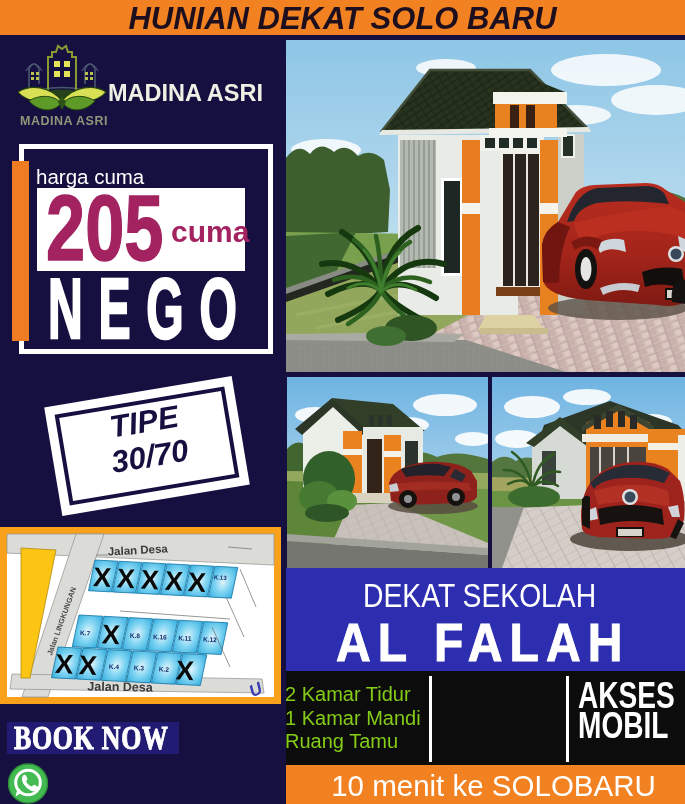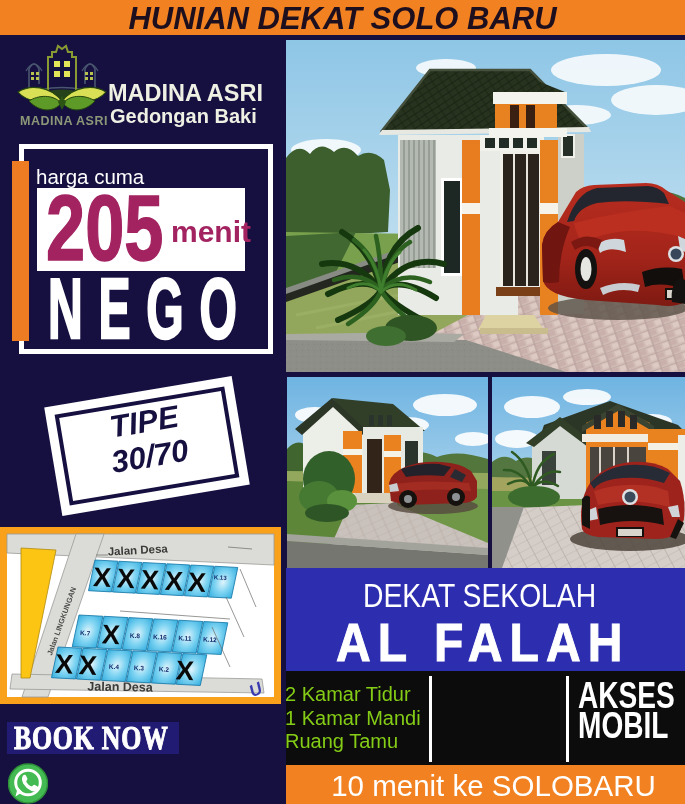--- a/index.html
+++ b/index.html
@@ -55,33 +55,32 @@
 
     <path d="M47 59 C55 50 70 51 79 57 C68 69 53 68 47 59 Z" fill="#5d9a28" stroke="#27470f" stroke-width="1"></path>
 
     <path d="M42 58 L46 52 L50 58 L46 66 Z" fill="#2c5415"></path>
   </svg>
 
   <div class="abs" style="left:18px;top:114px;width:92px;text-align:center;font-size:12.5px;font-weight:bold;color:#8c9778;letter-spacing:0.5px;">MADINA ASRI</div>
 
   <div class="abs" style="left:108px;top:80px;font-size:23.5px;font-weight:bold;color:#eef0e4;letter-spacing:0px;">MADINA ASRI</div>
 
-  <div class="abs" style="left:110px;top:105px;font-size:20px;font-weight:bold;color:#eef0e4;">Gedongan Baki</div>
 
   <div class="abs" style="left:19px;top:144px;width:244px;height:200px;border:5px solid #ffffff;"></div>
 
   <div class="abs" style="left:12px;top:161px;width:17px;height:180px;background:#ee7c22;"></div>
 
   <div class="abs" style="left:36px;top:165px;font-size:20.5px;color:#ffffff;">harga cuma</div>
 
   <div class="abs" style="left:37px;top:188px;width:208px;height:83px;background:#ffffff;"></div>
 
   <div class="abs" style="left:46px;top:182px;font-size:92px;font-weight:bold;color:#a32361;-webkit-text-stroke:1.5px #a32361;transform:scale(0.765,1);transform-origin:left top;line-height:1;">205</div>
 
-  <div class="abs" style="left:171px;top:215px;font-size:30px;font-weight:bold;color:#a32361;">menit</div>
+  <div class="abs" style="left:171px;top:215px;font-size:30px;font-weight:bold;color:#a32361;">cuma</div>
 
   <div class="abs" style="left:48px;top:265px;font-size:86px;font-weight:bold;color:#ffffff;-webkit-text-stroke:2.5px #ffffff;letter-spacing:28px;transform:scale(0.56,1);transform-origin:left top;line-height:1;">NEGO</div>
 
   <div class="abs" style="left:52px;top:391px;width:190px;height:110px;background:#ffffff;transform:rotate(-9.5deg);"></div>
 
   <div class="abs" style="left:61px;top:400px;width:164px;height:84px;border:4px solid #161040;transform:rotate(-9.5deg);"></div>
 
   <div class="abs" style="left:82px;top:404px;width:130px;text-align:center;font-size:31px;font-weight:bold;font-style:italic;color:#161040;transform:rotate(-9.5deg);line-height:35px;">TIPE<br>30/70</div>
 
   <svg class="abs" style="left:0;top:527px;" width="281" height="177" viewBox="0 0 281 177">

